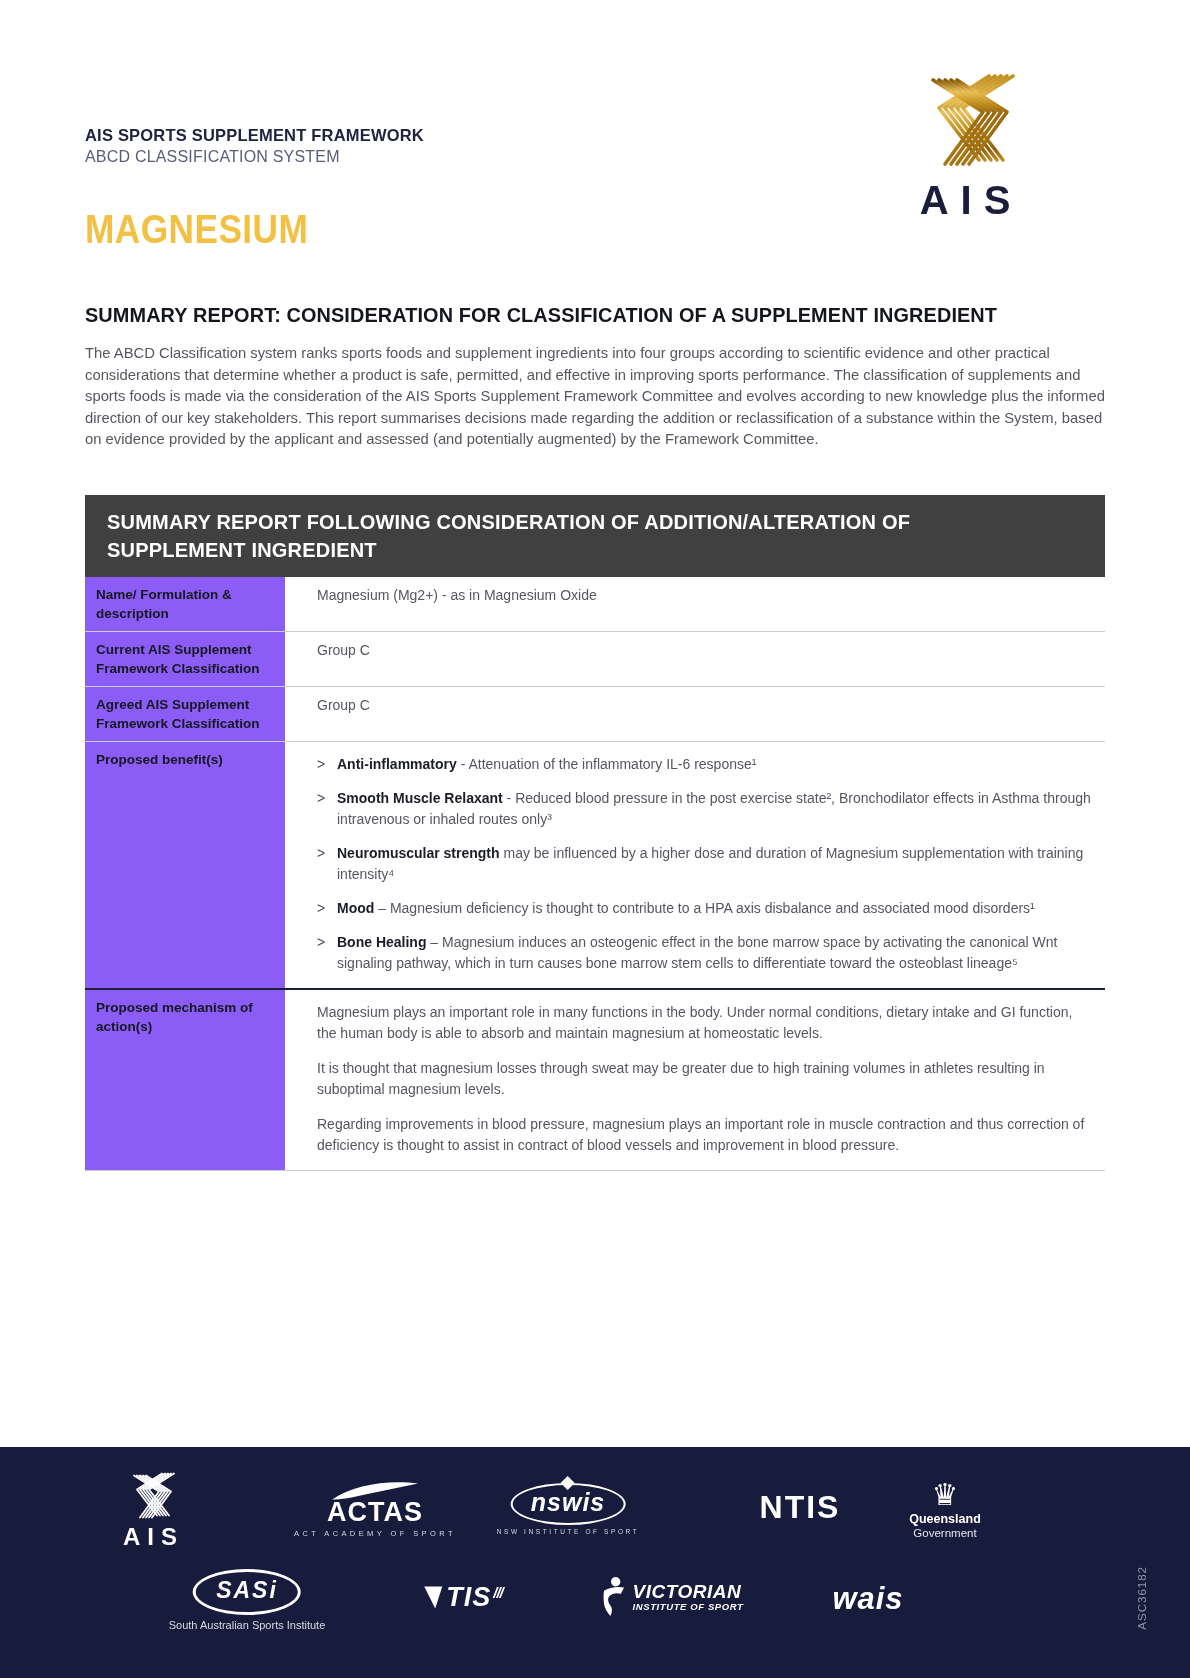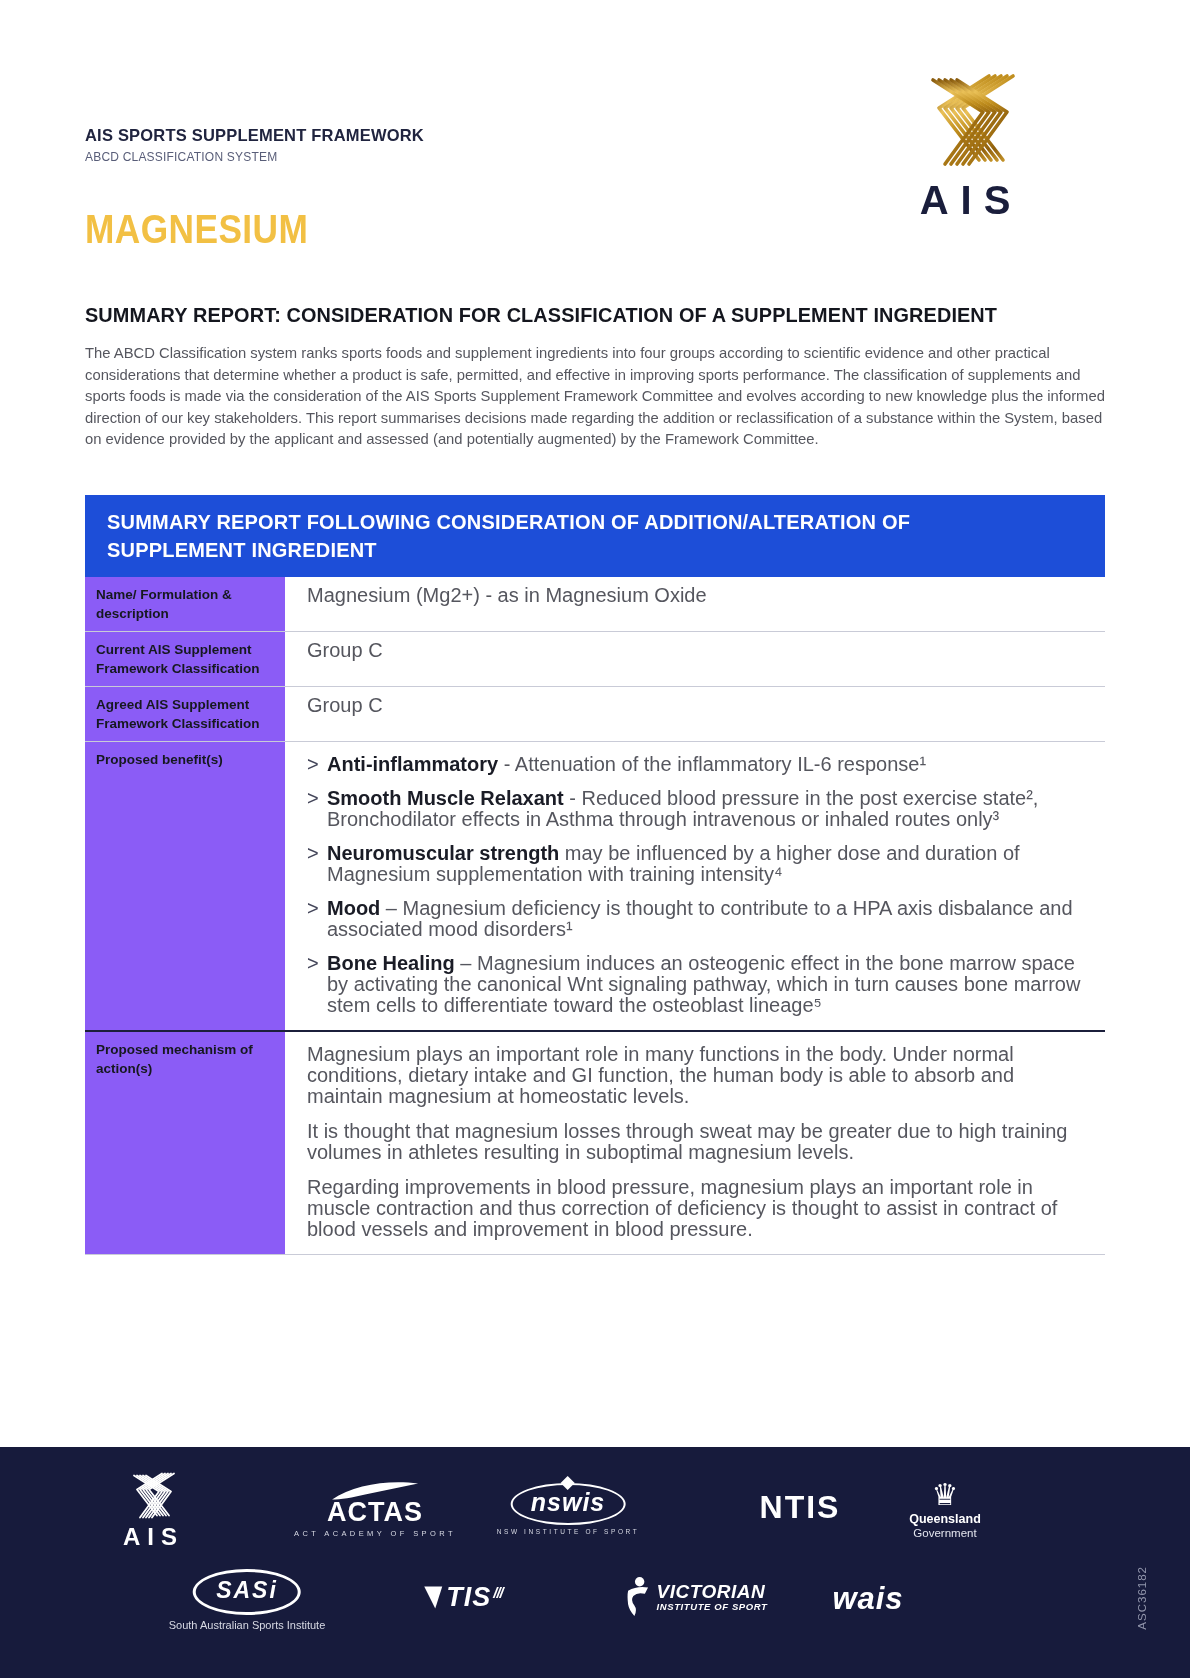--- a/index.html
+++ b/index.html
@@ -3,50 +3,50 @@
 <meta charset="utf-8">
 <style>
   html,body{margin:0;padding:0;background:#ffffff;}
   .page{
     position:relative;width:1190px;height:1678px;background:#ffffff;overflow:hidden;
     font-family:"Liberation Sans",sans-serif;color:#55565E;
   }
   
   .eyebrow{position:absolute;left:85px;top:124px;line-height:22px;}
   .eyebrow .l1{font-size:16.5px;font-weight:bold;color:#20243F;letter-spacing:.2px;}
-  .eyebrow .l2{font-size:12px;color:#585D78;letter-spacing:.2px;}
+  .eyebrow .l2{font-size:16px;color:#585D78;letter-spacing:.2px;}
   .page-title{
     position:absolute;left:85px;top:206px;margin:0;
     font-size:41px;font-weight:bold;color:#F2C044;letter-spacing:.5px;
     transform:scaleX(.86);transform-origin:left center;white-space:nowrap;
   }
   .ais-logo{position:absolute;left:892px;top:72px;width:146px;text-align:center;}
   .ais-logo .ais-word{
     margin-top:2px;font-size:40px;font-weight:bold;color:#1A1E3C;
     letter-spacing:12px;padding-left:12px;
   }
   
   .summary{position:absolute;left:85px;top:303px;width:1022px;}
   .summary h2{
     margin:0;font-size:20.5px;font-weight:bold;color:#14161E;letter-spacing:.1px;
     transform:scaleX(.97);transform-origin:left center;white-space:nowrap;
   }
   .summary p{margin:16px 0 0;font-size:14.8px;line-height:21.5px;color:#55565E;}
   
   .report{position:absolute;left:85px;top:495px;width:1020px;border-bottom:1.5px solid #C9CBD7;}
-  .banner{background:#1d4ed8;color:#fff;padding:13px 22px;}
+  .banner{background:#404040;color:#fff;padding:13px 22px;}
   .banner span{display:block;font-size:20px;font-weight:bold;line-height:28px;max-width:880px;letter-spacing:.2px;}
   .trow{display:flex;}
   .trow + .trow{border-top:1.5px solid #C9CBD7;}
   .trow.mech{border-top:2.5px solid #1B1F3B;}
   .tlabel{
     flex:0 0 200px;box-sizing:border-box;background:#8b5cf6;padding:8px 8px 8px 11px;
     font-size:13.5px;font-weight:bold;line-height:19px;color:#16181F;
   }
-  .tvalue{flex:1;box-sizing:border-box;padding:8px 10px 8px 22px;font-size:20px;line-height:21px;color:#55565E;}
+  .tvalue{flex:1;box-sizing:border-box;padding:8px 10px 8px 32px;font-size:14px;line-height:21px;color:#55565E;}
   .r1{min-height:52px;} .r2,.r3{min-height:46px;}
   .benefit{display:flex;margin:4px 0 13px;}
   .benefit:last-child{margin-bottom:6px;}
   .benefit .mk{flex:0 0 20px;color:#44465A;}
   .benefit .bt{flex:1;}
   .benefit strong{color:#1A1C26;}
   .mech .tvalue p{margin:4px 0 14px;}
   .mech .tvalue p:last-child{margin-bottom:6px;}
   
   .footer{position:absolute;left:0;top:1447px;width:1190px;height:231px;background:#171B3C;color:#fff;}
@@ -67,21 +67,21 @@
   .f-qld .crest{font-size:30px;line-height:34px;}
   .f-qld .q1{font-size:12.5px;font-weight:bold;}
   .f-qld .q2{font-size:11.5px;color:#E3E5EE;}
   .f-sasi{left:247px;top:153px;}
   .sasi-oval{border:3px solid #fff;border-radius:50%;padding:5px 20px 8px;}
   .sasi-oval .name{font-size:23px;font-weight:800;font-style:italic;letter-spacing:2px;}
   .f-sasi .tag{font-size:11px;color:#D8DAE4;margin-top:4px;}
   .f-tis{left:463px;top:150px;flex-direction:row;align-items:center;}
   .f-tis .name{font-size:27px;font-weight:900;font-style:italic;letter-spacing:1px;margin-left:3px;}
   .f-tis .marks{font-size:15px;font-weight:900;font-style:italic;margin:-10px 0 0 2px;letter-spacing:-1px;}
-  .f-vis{left:696px;top:150px;flex-direction:row;align-items:center;text-align:left;}
+  .f-vis{left:672px;top:150px;flex-direction:row;align-items:center;text-align:left;}
   .f-vis .vtxt{margin-left:6px;}
   .f-vis .v1{font-size:19px;font-weight:800;font-style:italic;letter-spacing:.5px;line-height:18px;}
   .f-vis .v2{font-size:9.5px;font-weight:800;font-style:italic;letter-spacing:.6px;}
   .f-wais{left:868px;top:152px;}
   .f-wais .name{font-size:31px;font-weight:900;font-style:italic;letter-spacing:1px;}
   .doc-code{
     position:absolute;right:42px;bottom:48px;
     writing-mode:vertical-rl;transform:rotate(180deg);
     font-size:11.5px;color:#9296AC;letter-spacing:1px;
   }

